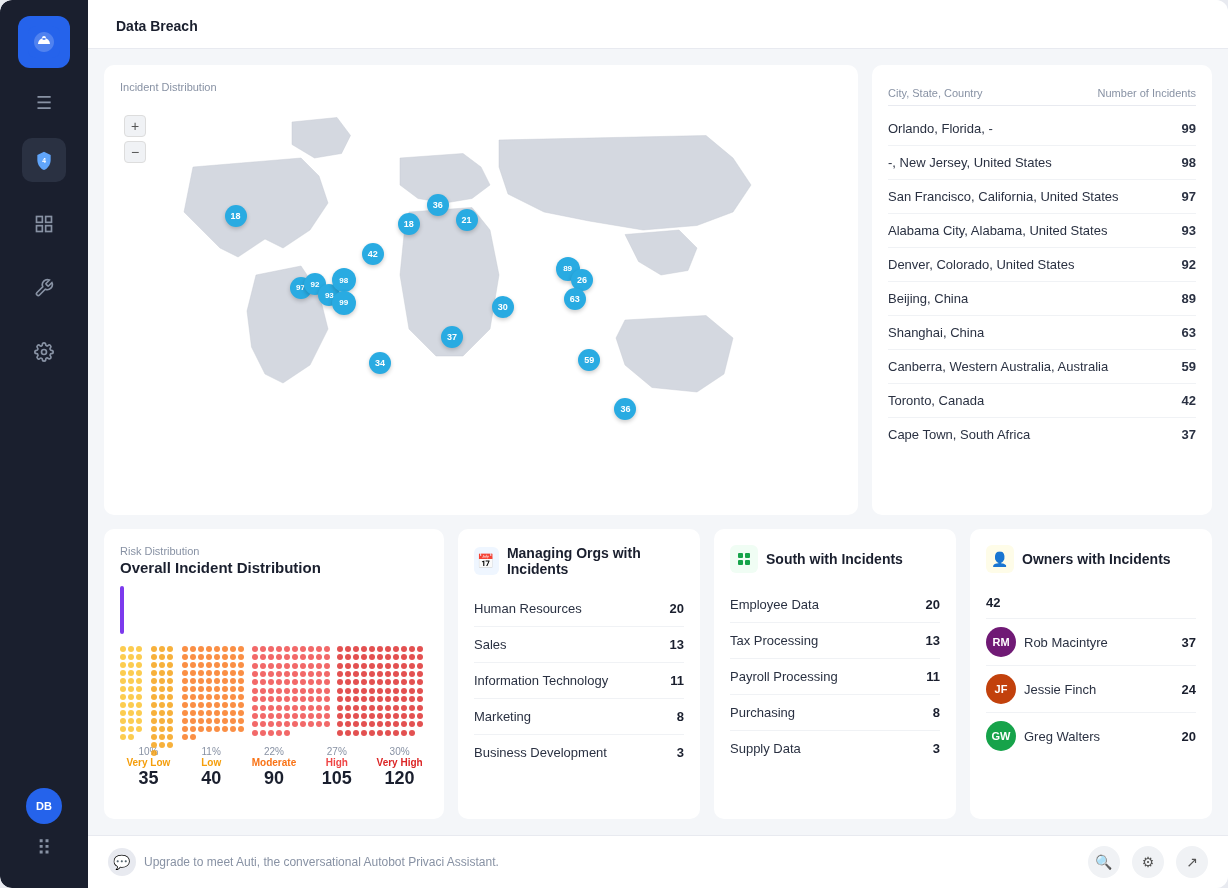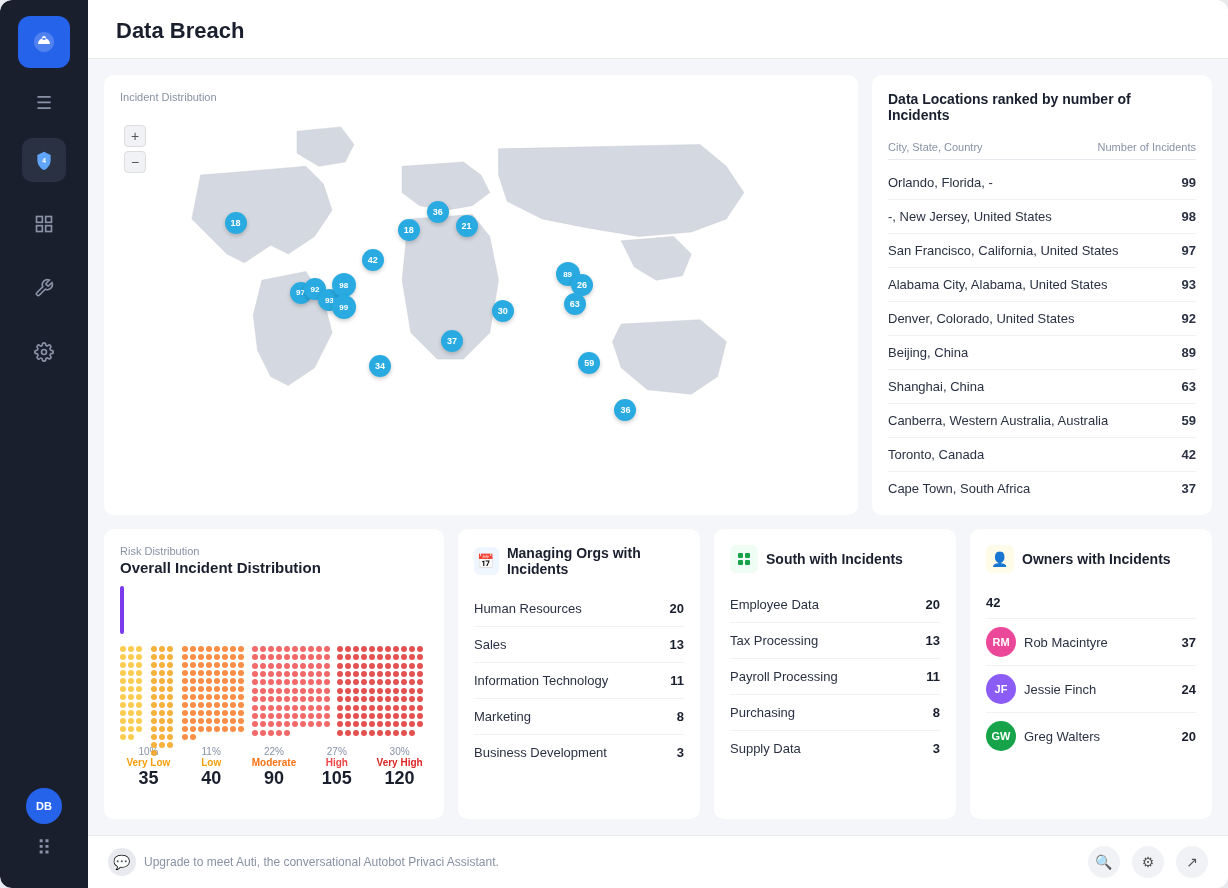--- a/index.html
+++ b/index.html
@@ -88,21 +88,21 @@
       display: flex;
       flex-direction: column;
     }
 
     .page-header {
       background: #fff;
       padding: 18px 28px 14px;
       border-bottom: 1px solid #e8eaf0;
     }
     .page-title {
-      font-size: 22px;
+      font-size: 14px;
       font-weight: 600;
       color: #1a1f2e;
     }
 
     .content-area {
       flex: 1;
       padding: 16px;
       display: flex;
       flex-direction: column;
       gap: 14px;
@@ -454,21 +454,20 @@
             <div class="map-pin" style="width:24px;height:24px;left:62%;top:46%;font-size:8px">89</div>
             <div class="map-pin" style="width:22px;height:22px;left:64%;top:49%;font-size:9px">26</div>
             <div class="map-pin" style="width:22px;height:22px;left:63%;top:54%;font-size:9px">63</div>
             <div class="map-pin" style="width:22px;height:22px;left:65%;top:70%;font-size:9px">59</div>
             <div class="map-pin" style="width:22px;height:22px;left:70%;top:83%;font-size:9px">36</div>
           </div>
         </div>
       </div>
 
       <div class="rankings-panel">
-        <div class="rankings-title">Data Locations ranked by number of Incidents</div>
         <div class="rankings-header">
           <span>City, State, Country</span>
           <span>Number of Incidents</span>
         </div>
         <div id="rankings-list">
             <div class="ranking-row">
     <span class="ranking-location">Orlando, Florida, -</span>
     <span class="ranking-count">99</span>
   </div>
             <div class="ranking-row">
@@ -1024,29 +1023,29 @@
           <div class="data-panel-title">Owners with Incidents</div>
         </div>
         <div id="owners-list">
             <div class="owner-row" style="position: relative;">
 
     <span class="owner-count">42</span>
   </div>
             <div class="owner-row" style="position: relative;">
 
     <div class="owner-info">
-      <div class="owner-avatar-placeholder" style="background:#ec4899">RM</div>
+      <div class="owner-avatar-placeholder" style="background:#701a75">RM</div>
       <span class="owner-name">Rob Macintyre</span>
     </div>
     <span class="owner-count">37</span>
   </div>
             <div class="owner-row" style="position: relative;">
 
     <div class="owner-info">
-      <div class="owner-avatar-placeholder" style="background:#8b5cf6">JF</div>
+      <div class="owner-avatar-placeholder" style="background:#c2410c">JF</div>
       <span class="owner-name">Jessie Finch</span>
     </div>
     <span class="owner-count">24</span>
   </div>
             <div class="owner-row" style="position: relative;">
 
     <div class="owner-info">
       <div class="owner-avatar-placeholder" style="background:#16a34a">GW</div>
       <span class="owner-name">Greg Walters</span>
     </div>

